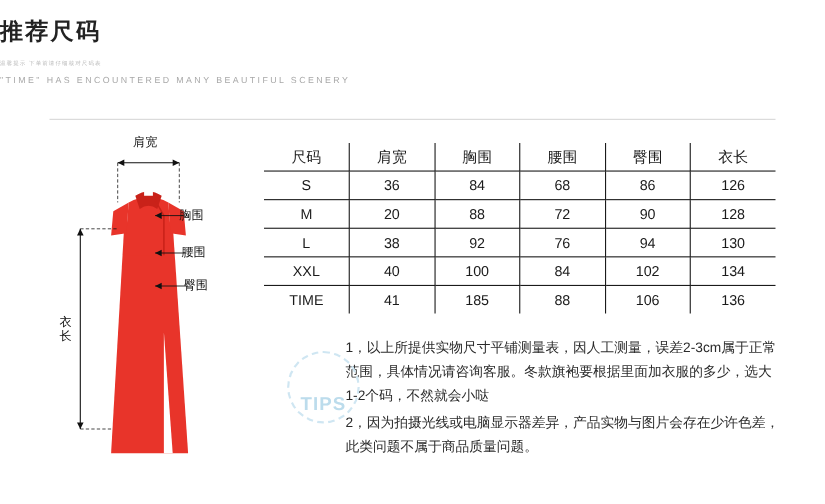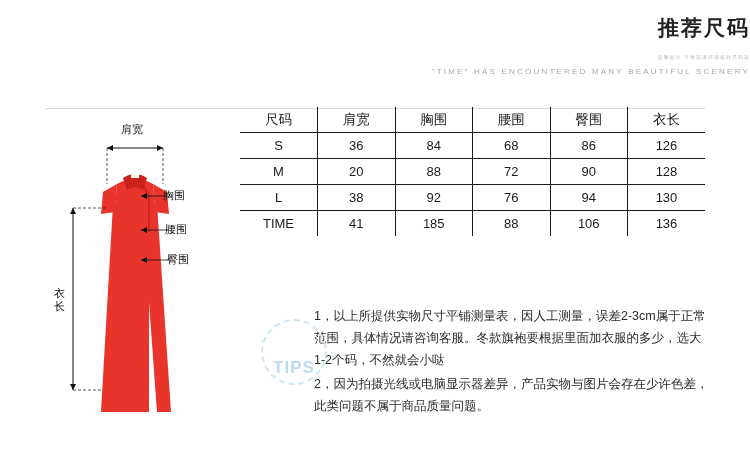--- a/index.html
+++ b/index.html
@@ -17,21 +17,21 @@
   }
 
   .page {
     position: relative;
     width: 750px;
     height: 458px;
   }
 
   
   .header {
-    text-align: right;
+    text-align: left;
     padding-top: 14px;
   }
   .header .title {
     font-size: 21px;
     font-weight: bold;
     letter-spacing: 2px;
     color: #222;
   }
   .header .sub-cn {
     font-size: 5px;
@@ -63,21 +63,21 @@
     top: 112px;
     width: 190px;
     height: 320px;
   }
   .illus svg { display: block; }
 
   
   .table-wrap {
     position: absolute;
     left: 240px;
-    top: 107px;
+    top: 130px;
     width: 465px;
   }
   table.size-table {
     border-collapse: collapse;
     width: 465px;
     table-layout: fixed;
   }
   table.size-table th,
   table.size-table td {
     border: 1px solid #1b1b1b;
@@ -237,20 +237,28 @@
         </tr>
         <tr>
           <td>L</td>
           <td>38</td>
           <td>92</td>
           <td>76</td>
           <td>94</td>
           <td>130</td>
         </tr>
         <tr>
+          <td>XXL</td>
+          <td>40</td>
+          <td>100</td>
+          <td>84</td>
+          <td>102</td>
+          <td>134</td>
+        </tr>
+        <tr>
           <td>TIME</td>
           <td>41</td>
           <td>185</td>
           <td>88</td>
           <td>106</td>
           <td>136</td>
         </tr>
       </tbody>
     </table>
   </div>

